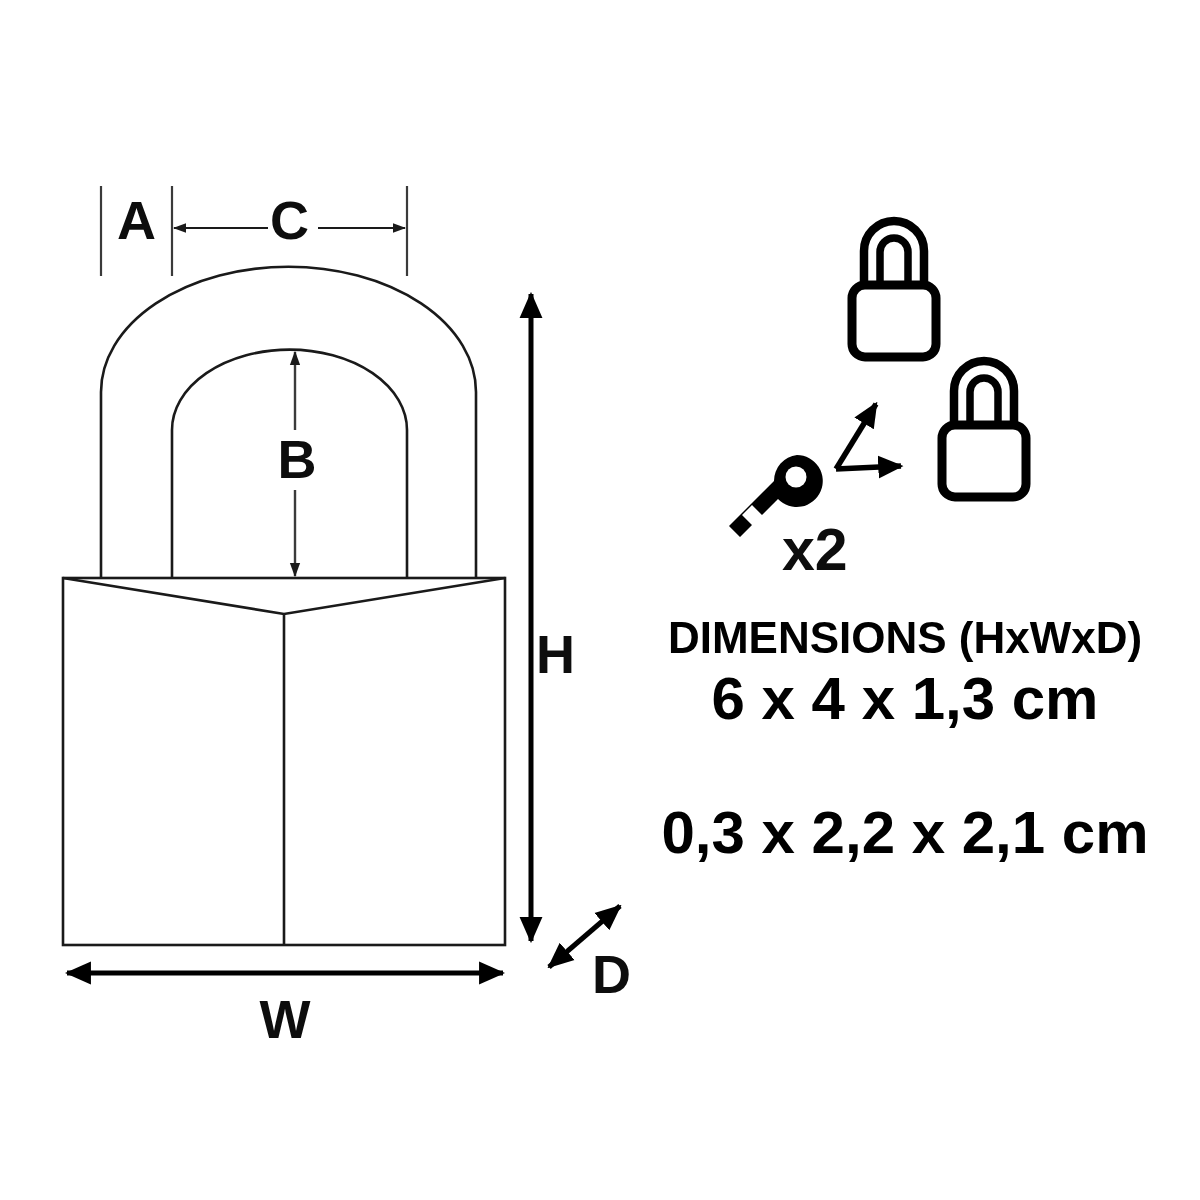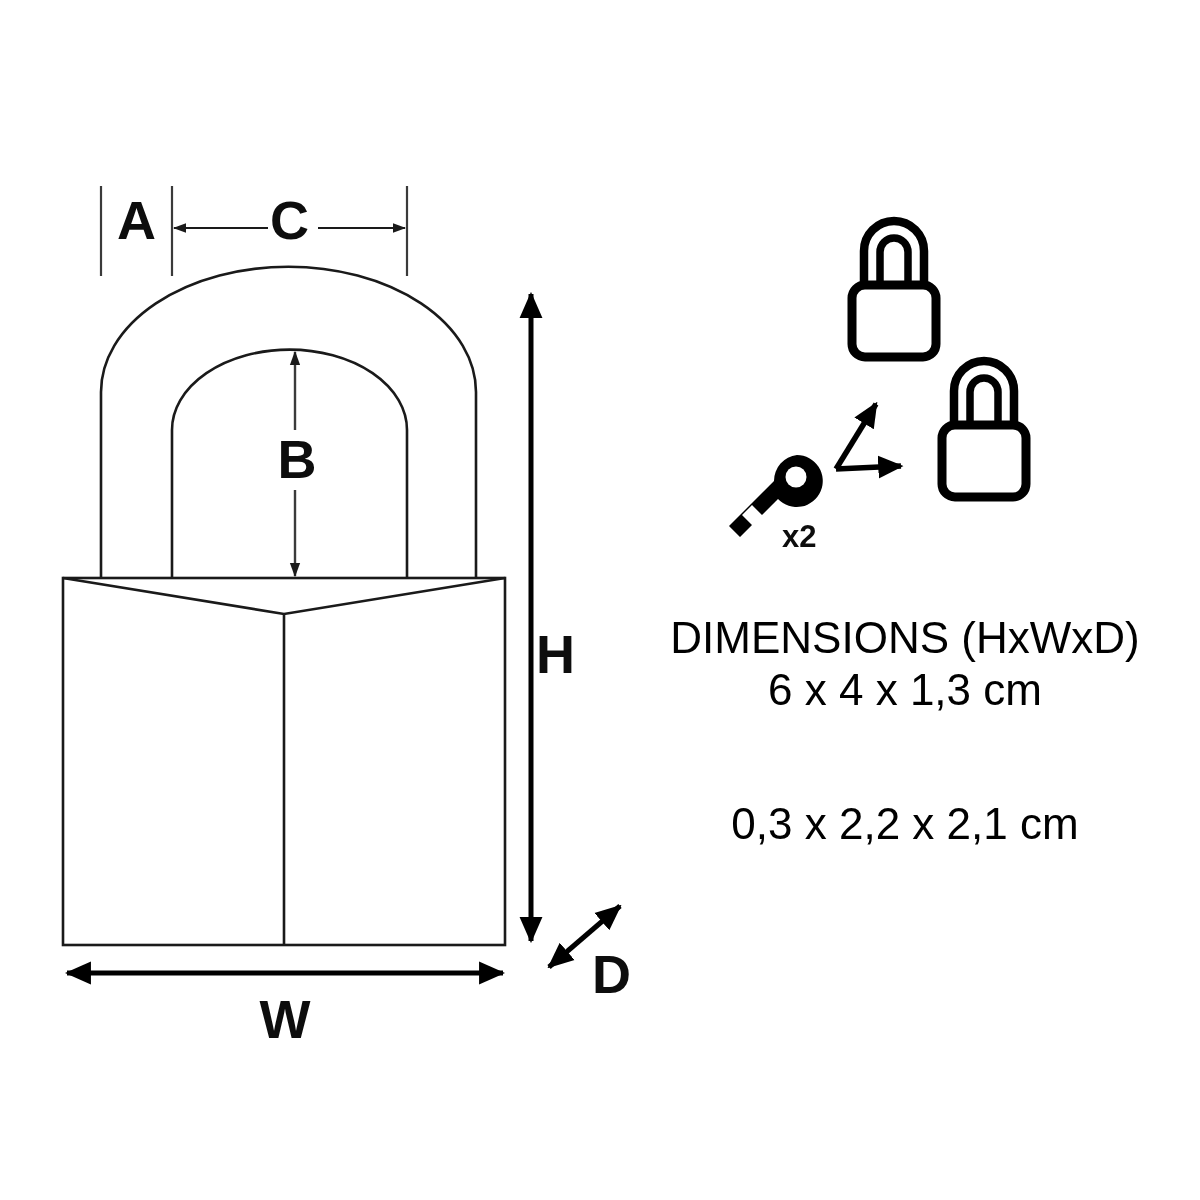--- a/index.html
+++ b/index.html
@@ -35,35 +35,35 @@
     line-height: 1;
     white-space: nowrap;
     user-select: none;
   }
   #label-A { left: 101px;  top: 193px; width: 71px; text-align: center; font-size: 54px; }
   #label-C { left: 172px;  top: 193px; width: 235px; text-align: center; font-size: 54px; }
   #label-B { left: 238px;  top: 432px; width: 118px; text-align: center; font-size: 54px; }
   #label-H { left: 536px;  top: 627px; font-size: 54px; }
   #label-W { left: 222px;  top: 992px; width: 126px; text-align: center; font-size: 54px; }
   #label-D { left: 592px;  top: 947px; font-size: 54px; }
-  #label-x2 { left: 782px; top: 521px; font-size: 31px; }
+  #label-x2 { left: 782px; top: 521px; font-size: 59px; }
 
   .spec-block {
     position: absolute;
     font-family: "Liberation Sans", sans-serif;
-    font-weight: normal;
+    font-weight: bold;
     color: #000000;
     text-align: center;
     white-space: nowrap;
     user-select: none;
   }
   #spec-dimensions { left: 620px; top: 612px; width: 570px; }
   #spec-shackle    { left: 620px; top: 798px; width: 570px; }
   .spec-heading { font-size: 44px; line-height: 1.18; }
-  .spec-value   { font-size: 44px; line-height: 1.18; }
+  .spec-value   { font-size: 60px; line-height: 1.18; }
 </style>
 </head>
 <body>
 
 <div id="diagram-root">
 
   <svg class="layer" viewBox="0 0 1200 1200">
     <defs>
       <marker id="arrowFill" viewBox="0 0 10 10" refX="9.2" refY="5" markerWidth="5.2" markerHeight="5.2" orient="auto-start-reverse">
         <path d="M 0 0.6 L 10 5 L 0 9.4 z" fill="#000000"></path>

